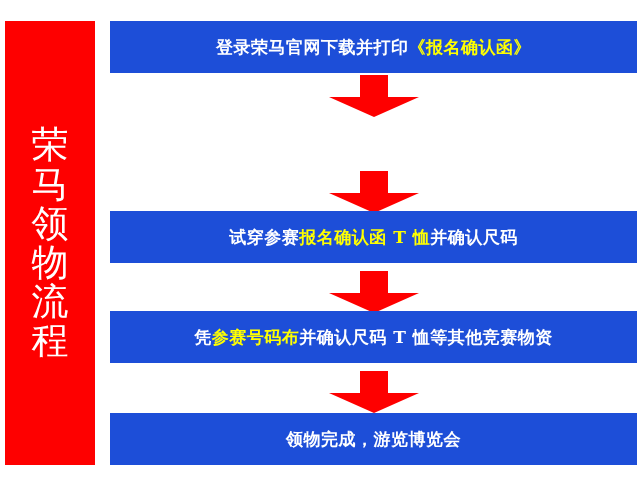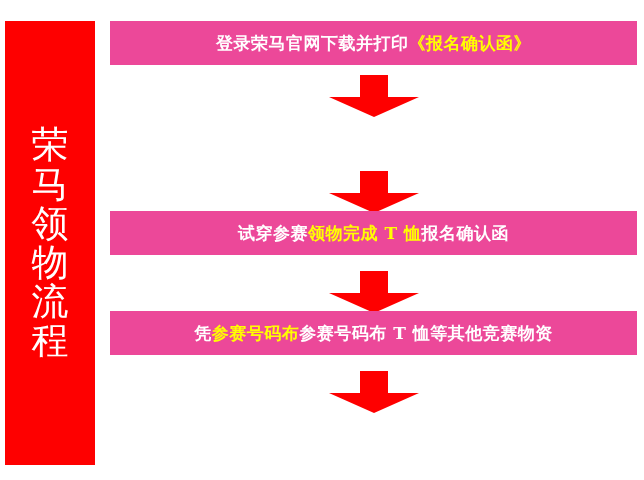--- a/index.html
+++ b/index.html
@@ -29,22 +29,22 @@
     text-align:center;
     display:block;
   }
 
   
   #flow{
     position:absolute;left:110px;top:21px;width:527px;height:444px;
   }
 
   .step-box{
-    position:absolute;left:0;width:527px;height:44px;
-    background:#ec4899;
+    position:absolute;left:0;width:527px;height:52px;
+    background:#1d4ed8;
     display:flex;align-items:center;justify-content:center;
     box-sizing:border-box;
   }
   .step-text{
     font-family:"DejaVu Serif","Liberation Serif",serif;
     font-size:17px;
     font-weight:700;
     color:#ffffff;
     white-space:nowrap;
     letter-spacing:0.5px;
@@ -87,34 +87,37 @@
     </div>
 
 
     <div class="arrow" style="top:150px;">
       <svg viewBox="0 0 90 42" preserveAspectRatio="none" aria-hidden="true">
         <polygon points="31,0 59,0 59,22 90,22 45,42 0,22 31,22" fill="#fe0000"></polygon>
       </svg>
     </div>
 
     <div class="step-box" style="top:190px;">
-      <div class="step-text"><span>试穿参赛</span><span class="hl">领物完成 T 恤</span><span>报名确认函</span></div>
+      <div class="step-text"><span>试穿参赛</span><span class="hl">报名确认函 T 恤</span><span>并确认尺码</span></div>
     </div>
 
     <div class="arrow" style="top:250px;">
       <svg viewBox="0 0 90 42" preserveAspectRatio="none" aria-hidden="true">
         <polygon points="31,0 59,0 59,22 90,22 45,42 0,22 31,22" fill="#fe0000"></polygon>
       </svg>
     </div>
 
     <div class="step-box" style="top:290px;">
-      <div class="step-text"><span>凭</span><span class="hl">参赛号码布</span><span>参赛号码布 T 恤等其他竞赛物资</span></div>
+      <div class="step-text"><span>凭</span><span class="hl">参赛号码布</span><span>并确认尺码 T 恤等其他竞赛物资</span></div>
     </div>
 
     <div class="arrow" style="top:350px;">
       <svg viewBox="0 0 90 42" preserveAspectRatio="none" aria-hidden="true">
         <polygon points="31,0 59,0 59,22 90,22 45,42 0,22 31,22" fill="#fe0000"></polygon>
       </svg>
     </div>
 
+    <div class="step-box" style="top:392px;">
+      <div class="step-text"><span>领物完成，游览博览会</span></div>
+    </div>
 
   </div>
 </div>
 
 </body></html>

